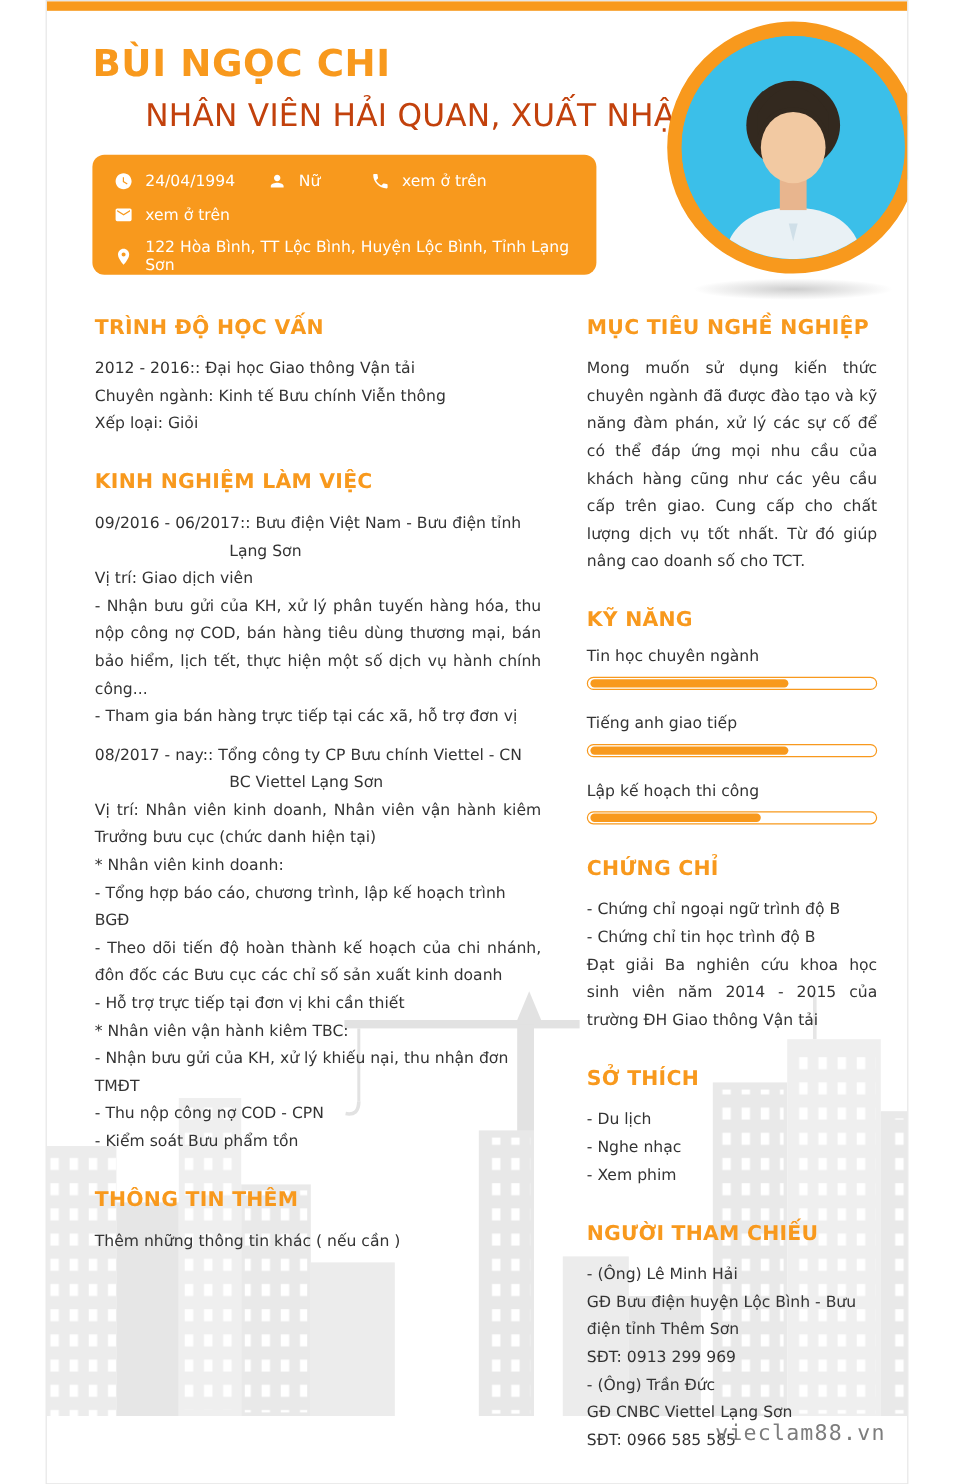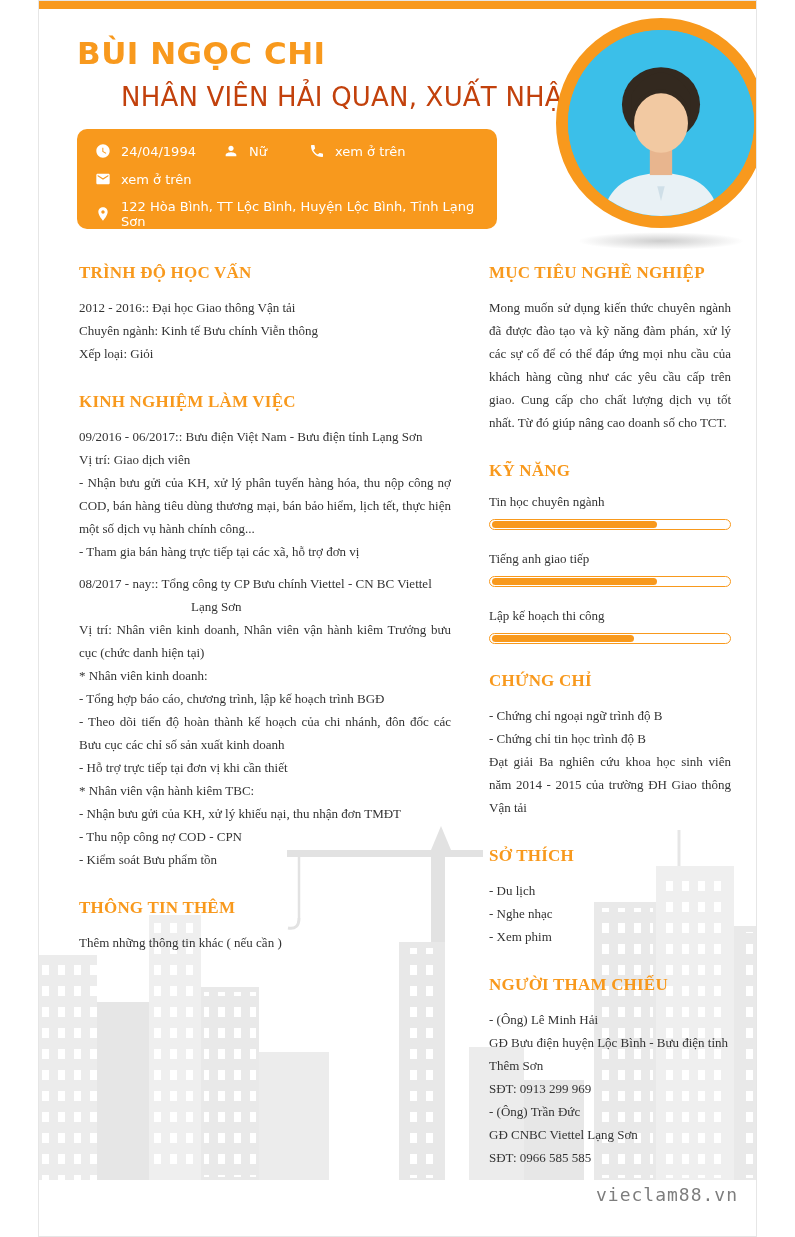--- a/index.html
+++ b/index.html
@@ -24,21 +24,21 @@
 
   .photo-wrap { position:absolute; top:17px; left:517px; width:210px; height:210px;
                 border:12px solid var(--accent,#F8991D); border-radius:50%;
                 overflow:hidden; background:#3BBFE9; z-index:3; }
   .photo-wrap svg { width:100%; height:100%; display:block; }
   .photo-shadow { position:absolute; top:231px; left:538px; width:168px; height:18px;
                   border-radius:50%; z-index:1;
                   background:radial-gradient(ellipse at center, rgba(90,90,90,.30), rgba(90,90,90,0) 70%); }
 
   
-  .main { position:relative; z-index:2; display:flex; margin-top:34px; padding:0 25px 0 40px;font-family:Liberation Serif, serif; }
+  .main { position:relative; z-index:2; display:flex; margin-top:34px; padding:0 25px 0 40px; }
   .col-left { width:372px; flex:0 0 372px; margin-right:38px; }
   .col-right { flex:1; }
   h3.sec { color:var(--accent,#F8991D); font-size:17px; font-weight:bold;
            letter-spacing:.2px; margin:27px 0 13px; }
   .col-left h3.sec:first-child, .col-right h3.sec:first-child { margin-top:0; }
   .line, .para { font-size:13px; line-height:23px; color:#333; }
   .just { text-align:justify; }
   .hang { padding-left:112px; text-indent:-112px; }
   .mt { margin-top:9px; }
 

